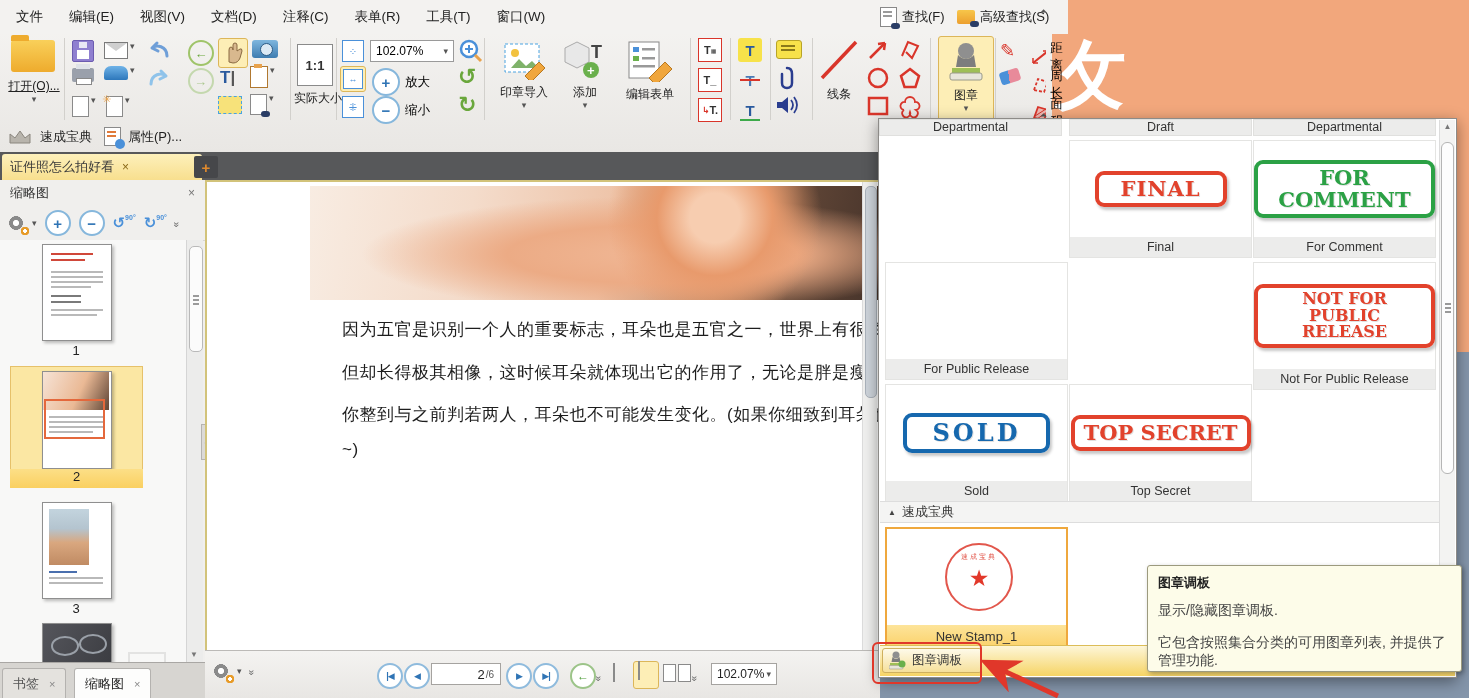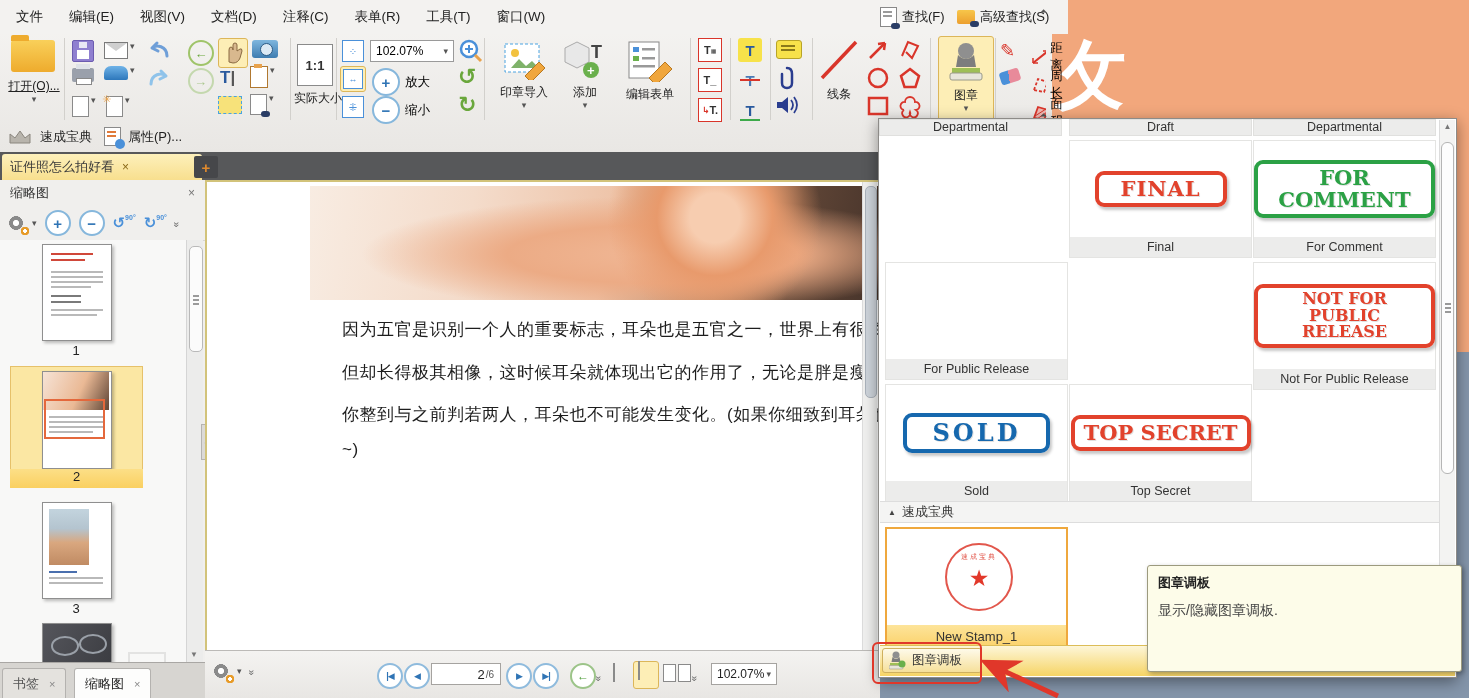--- a/index.html
+++ b/index.html
@@ -661,20 +661,21 @@
             <circle cx="13" cy="13" r="3.5" fill="#6ab04c"></circle>
           </svg>
         <span>图章调板</span>
       </div>
     </div>
   </div>
 
   <div class="tooltip">
     <div class="tt-title">图章调板</div>
     <div class="tt-line" style="margin-top:10px;">显示/隐藏图章调板.</div>
+    <div class="tt-line" style="margin-top:14px;">它包含按照集合分类的可用图章列表, 并提供了管理功能.</div>
   </div>
 
   <div class="red-rect"></div>
   <svg class="arrow-svg" width="115" height="50">
     <defs>
         <marker id="ah" markerWidth="9" markerHeight="9" refX="6" refY="3.5" orient="auto">
           <path d="M0 0 L8 3.5 L0 7 L2.5 3.5 Z" fill="#e0372a"></path>
         </marker>
       </defs>
     <line x1="103" y1="48" x2="34" y2="16" stroke="#e0372a" stroke-width="5" marker-end="url(#ah)"></line>

